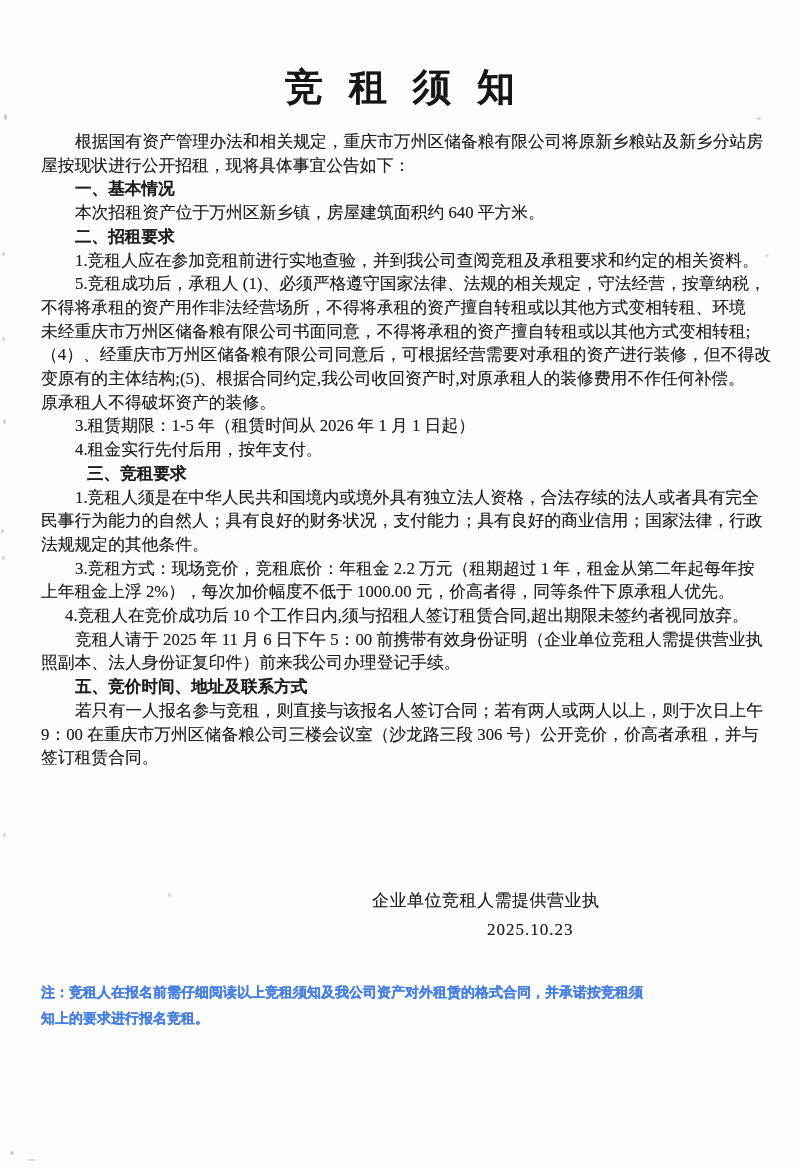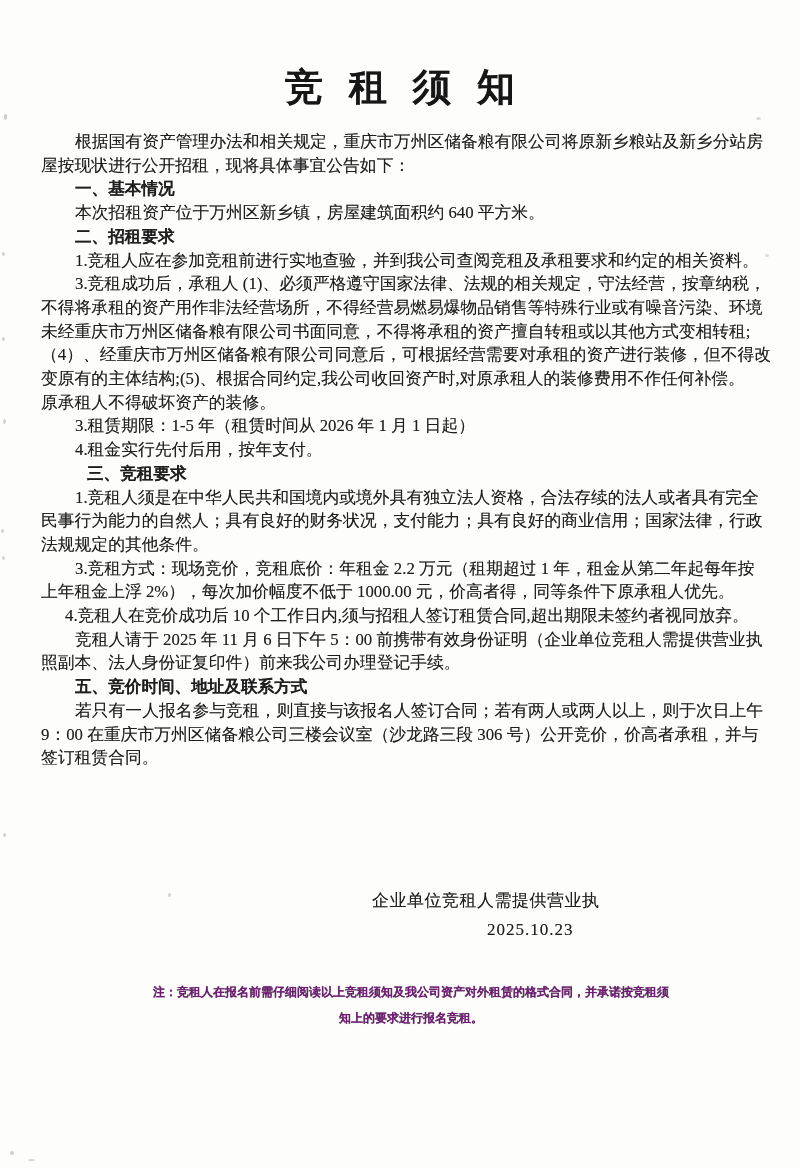--- a/index.html
+++ b/index.html
@@ -43,44 +43,43 @@
     white-space:pre;
   }
   .sig-date{
     position:absolute;top:920px;left:487px;
     font-size:17px;letter-spacing:1px;
     text-shadow:0 0 0.5px rgba(40,40,40,.5);
     white-space:pre;
   }
   .note{
     position:absolute;top:980px;left:41px;width:740px;
-    font-size:12px;line-height:25.5px;font-weight:700;color:#701a75;
+    font-size:14px;line-height:25.5px;font-weight:700;color:#3b82f6;
     text-shadow:0 0 0.7px rgba(10,10,10,.65);
-    text-align:center;
   }
   .note .line{white-space:pre;}
   .speck{
     position:absolute;background:#6e6e6e;border-radius:50%;
   }
 </style>
 </head>
 <body>
 
 <div class="page">
   <h1 class="title">竞租须知</h1>
 
   <div class="body" id="doc-body">
       <div class="line indent">根据国有资产管理办法和相关规定，重庆市万州区储备粮有限公司将原新乡粮站及新乡分站房</div>
       <div class="line">屋按现状进行公开招租，现将具体事宜公告如下：</div>
       <div class="line heading">一、基本情况</div>
       <div class="line indent">本次招租资产位于万州区新乡镇，房屋建筑面积约 640 平方米。</div>
       <div class="line heading">二、招租要求</div>
       <div class="line indent">1.竞租人应在参加竞租前进行实地查验，并到我公司查阅竞租及承租要求和约定的相关资料。</div>
-      <div class="line indent">3.竞租成功后，承租人 (1)、必须严格遵守国家法律、法规的相关规定，守法经营，按章纳税，</div>
-      <div class="line">不得将承租的资产用作非法经营场所，不得经营易燃易爆物品销售等特殊行业或有噪音污染、环境</div>
+      <div class="line indent">5.竞租成功后，承租人 (1)、必须严格遵守国家法律、法规的相关规定，守法经营，按章纳税，</div>
+      <div class="line">不得将承租的资产用作非法经营场所，不得将承租的资产擅自转租或以其他方式变相转租、环境</div>
       <div class="line">未经重庆市万州区储备粮有限公司书面同意，不得将承租的资产擅自转租或以其他方式变相转租;</div>
       <div class="line">（4）、经重庆市万州区储备粮有限公司同意后，可根据经营需要对承租的资产进行装修，但不得改</div>
       <div class="line">变原有的主体结构;(5)、根据合同约定,我公司收回资产时,对原承租人的装修费用不作任何补偿。</div>
       <div class="line">原承租人不得破坏资产的装修。</div>
       <div class="line indent">3.租赁期限：1-5 年（租赁时间从 2026 年 1 月 1 日起）</div>
       <div class="line indent">4.租金实行先付后用，按年支付。</div>
       <div class="line heading heading-deep">三、竞租要求</div>
       <div class="line indent">1.竞租人须是在中华人民共和国境内或境外具有独立法人资格，合法存续的法人或者具有完全</div>
       <div class="line">民事行为能力的自然人；具有良好的财务状况，支付能力；具有良好的商业信用；国家法律，行政</div>
       <div class="line">法规规定的其他条件。</div>

